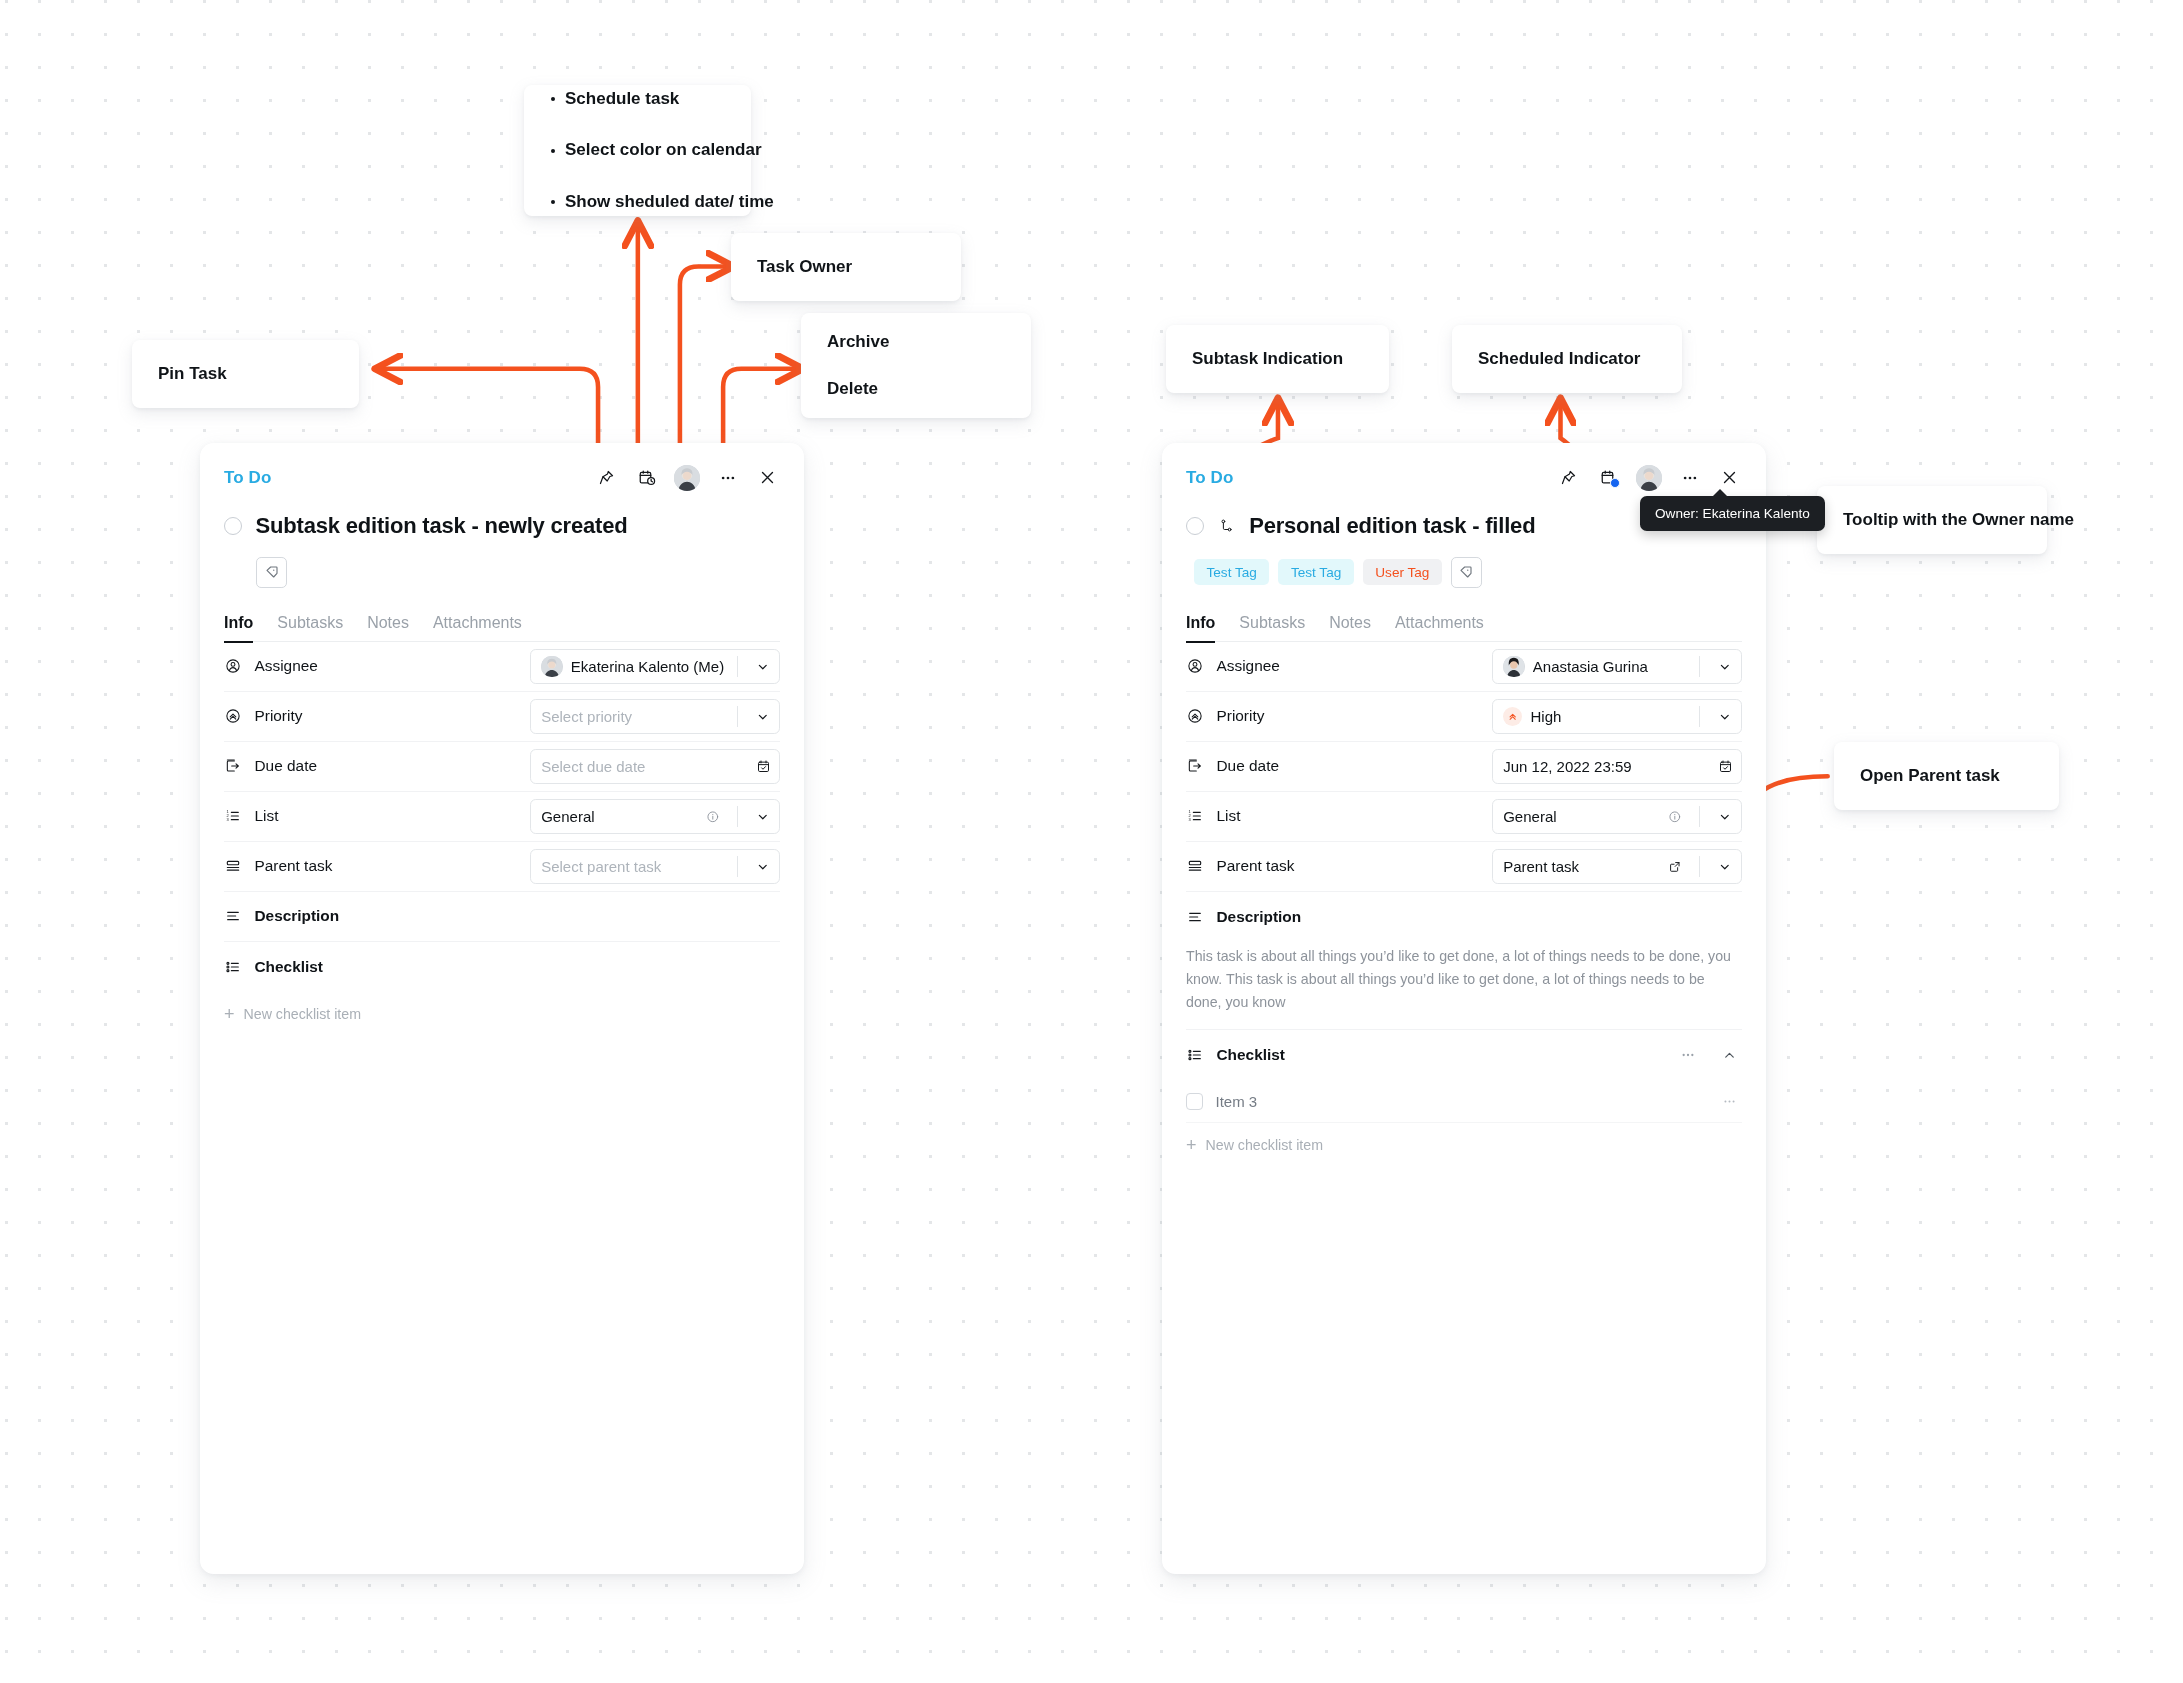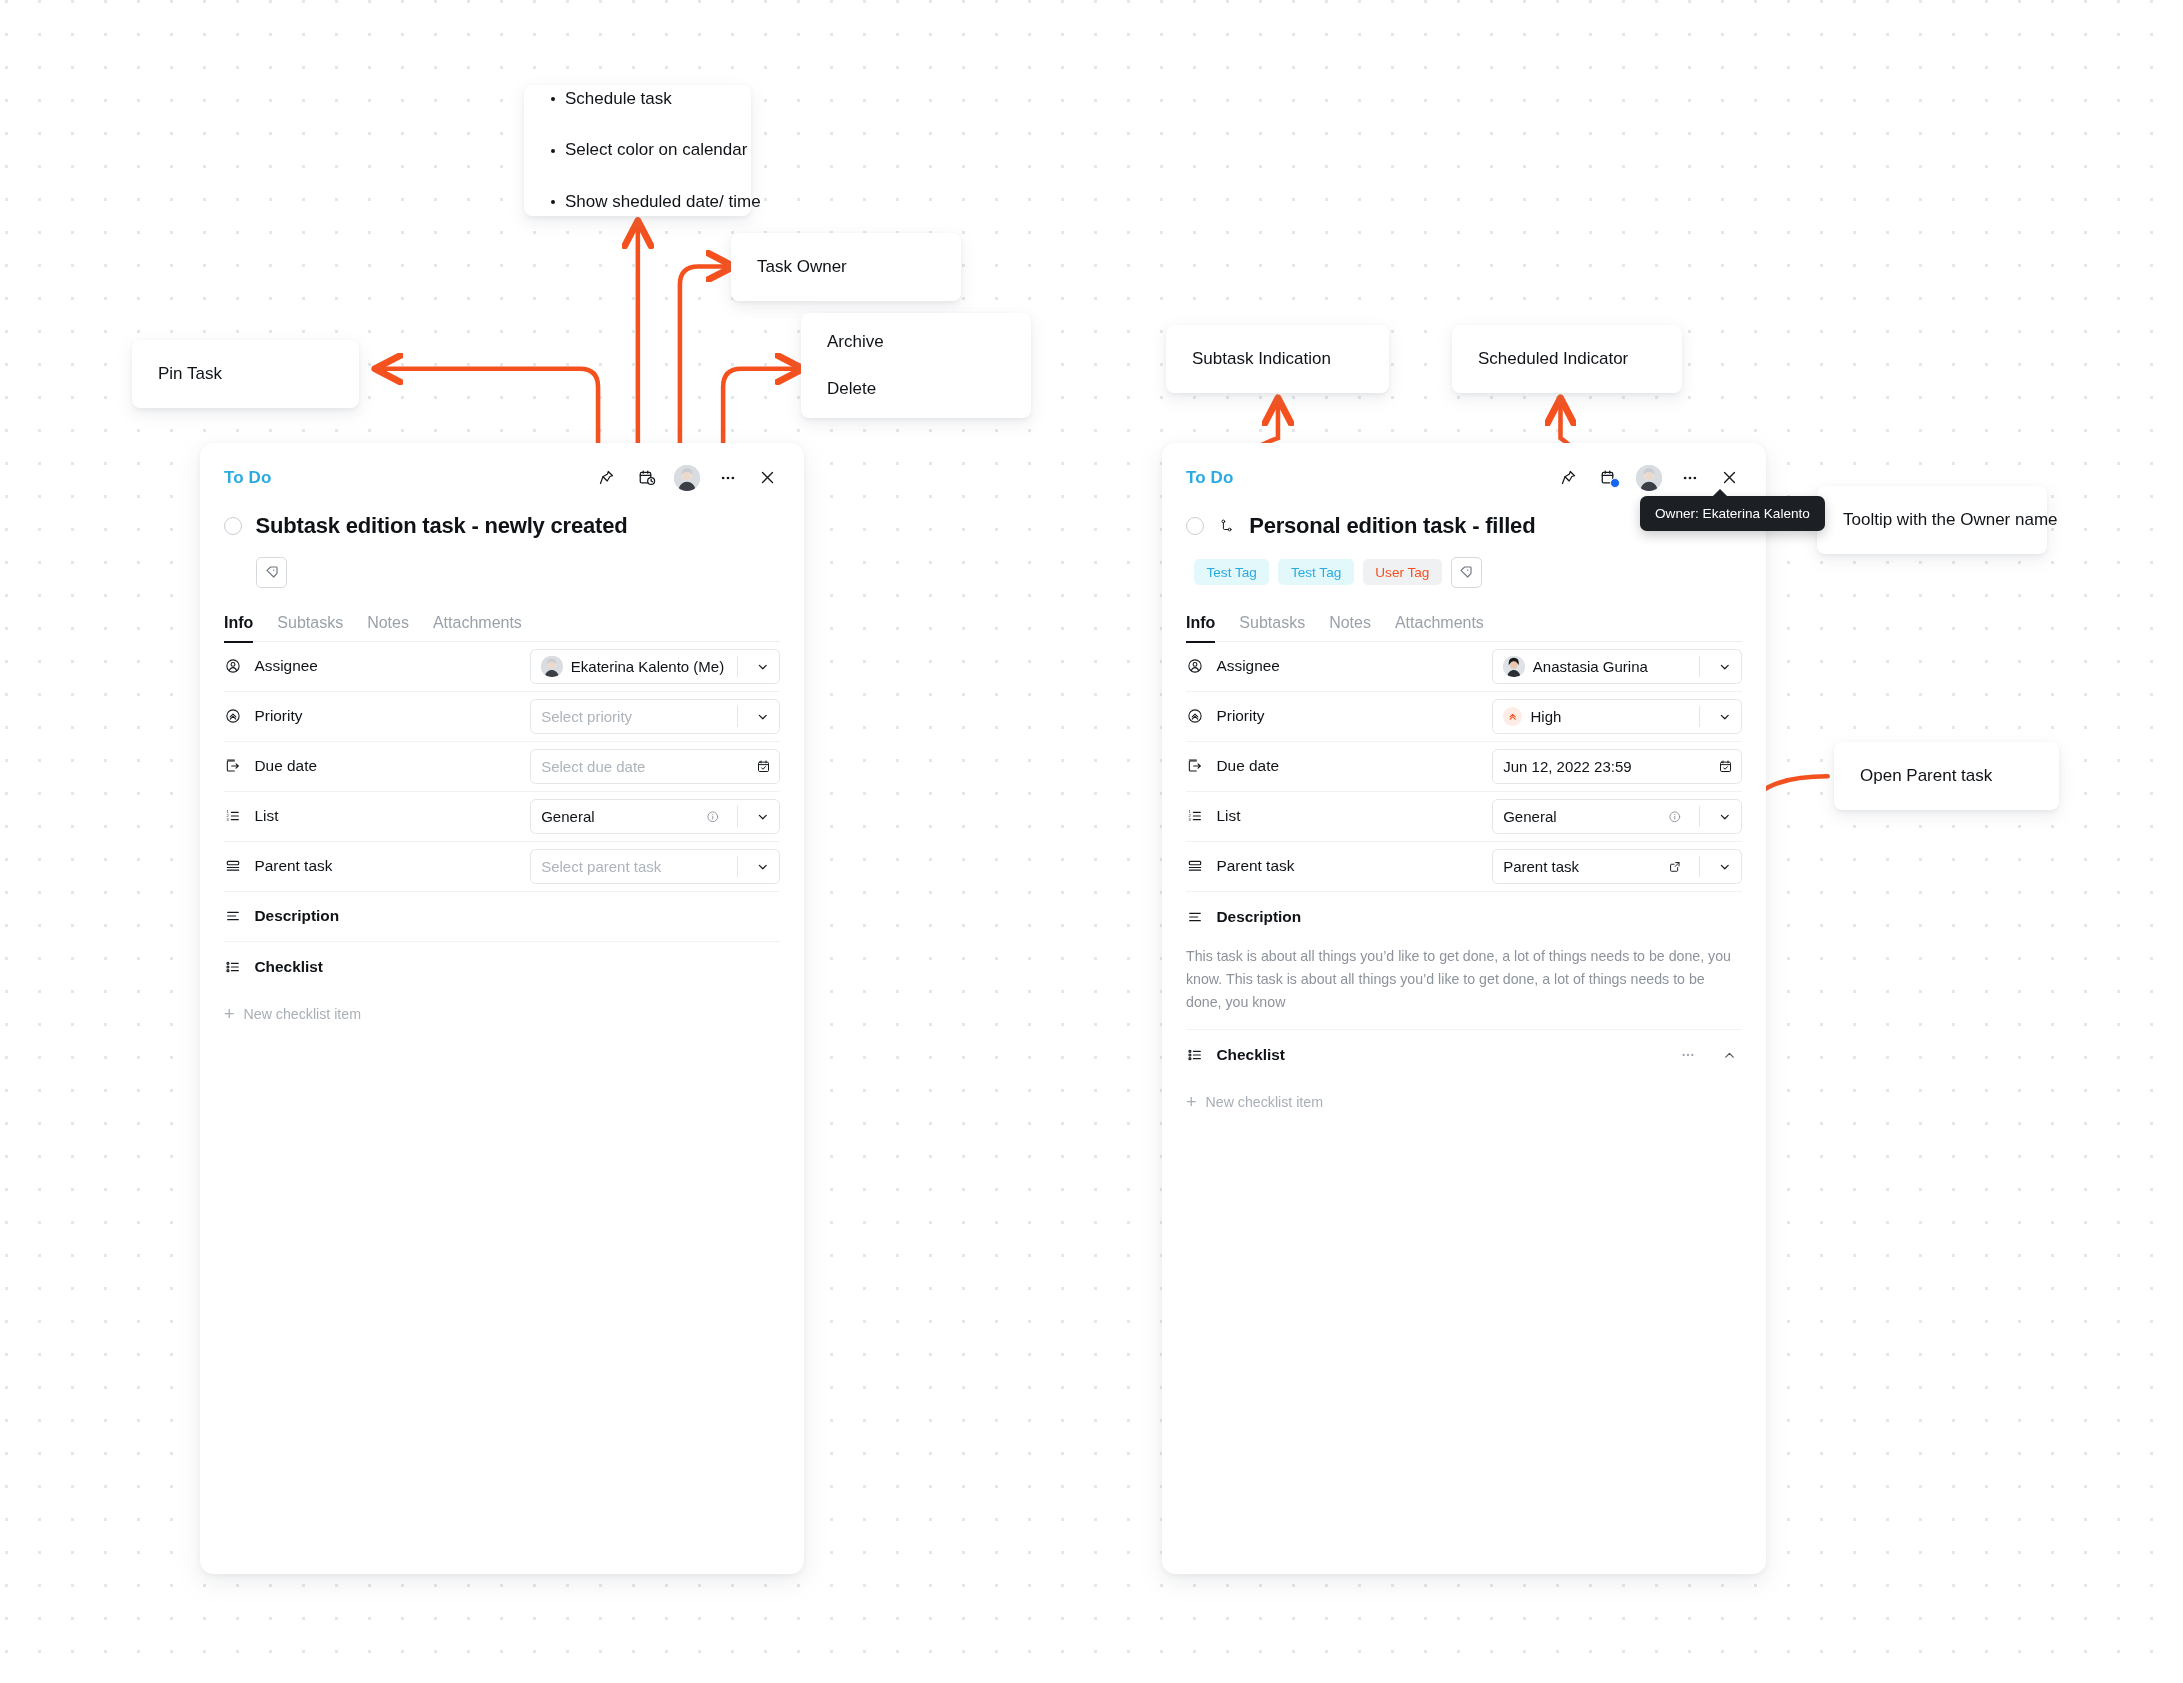--- a/index.html
+++ b/index.html
@@ -24,20 +24,21 @@
   .note {
     position: absolute;
     background: #ffffff;
     border-radius: 8px;
     box-shadow: 0 5.7px 15px rgba(140,148,160,0.17), 0 1.1px 3.4px rgba(140,148,160,0.10);
     display: flex;
     flex-direction: column;
     justify-content: center;
     padding: 0 26px;
     z-index: 6;
+    font-weight: bold;
   }
   .note-line {
     font-size: 17px;
     color: #101418;
     line-height: 1.55;
     white-space: nowrap;
   }
   .note-bullets { gap: 0; }
   .note-bullets .note-line {
     padding: 12.5px 0;
@@ -901,20 +902,33 @@
         <div class="icon-btn">
           <svg width="15" height="15" viewBox="0 0 24 24" fill="none" stroke="#4d545c" stroke-width="1.9" stroke-linecap="round" stroke-linejoin="round">
               <path d="M6 14.5 L12 8.5 L18 14.5"></path>
             </svg>
         </div>
       </div>
     </div>
 
 
 
+    <div class="check-row">
+      <div class="check-left">
+        <div class="check-box"></div>
+        <div class="check-text">Item 3</div>
+      </div>
+      <div class="icon-btn">
+        <svg width="15" height="15" viewBox="0 0 24 24" fill="#b4bac1">
+          <circle cx="5.5" cy="12" r="1.6"></circle>
+            <circle cx="12" cy="12" r="1.6"></circle>
+            <circle cx="18.5" cy="12" r="1.6"></circle>
+        </svg>
+      </div>
+    </div>
 
     <div class="new-item">
       <span class="plus">+</span>
       <span class="txt">New checklist item</span>
     </div>
 
   </div>
 </div>
 
 <div class="tooltip" id="tooltip-owner">Owner: Ekaterina Kalento</div>

